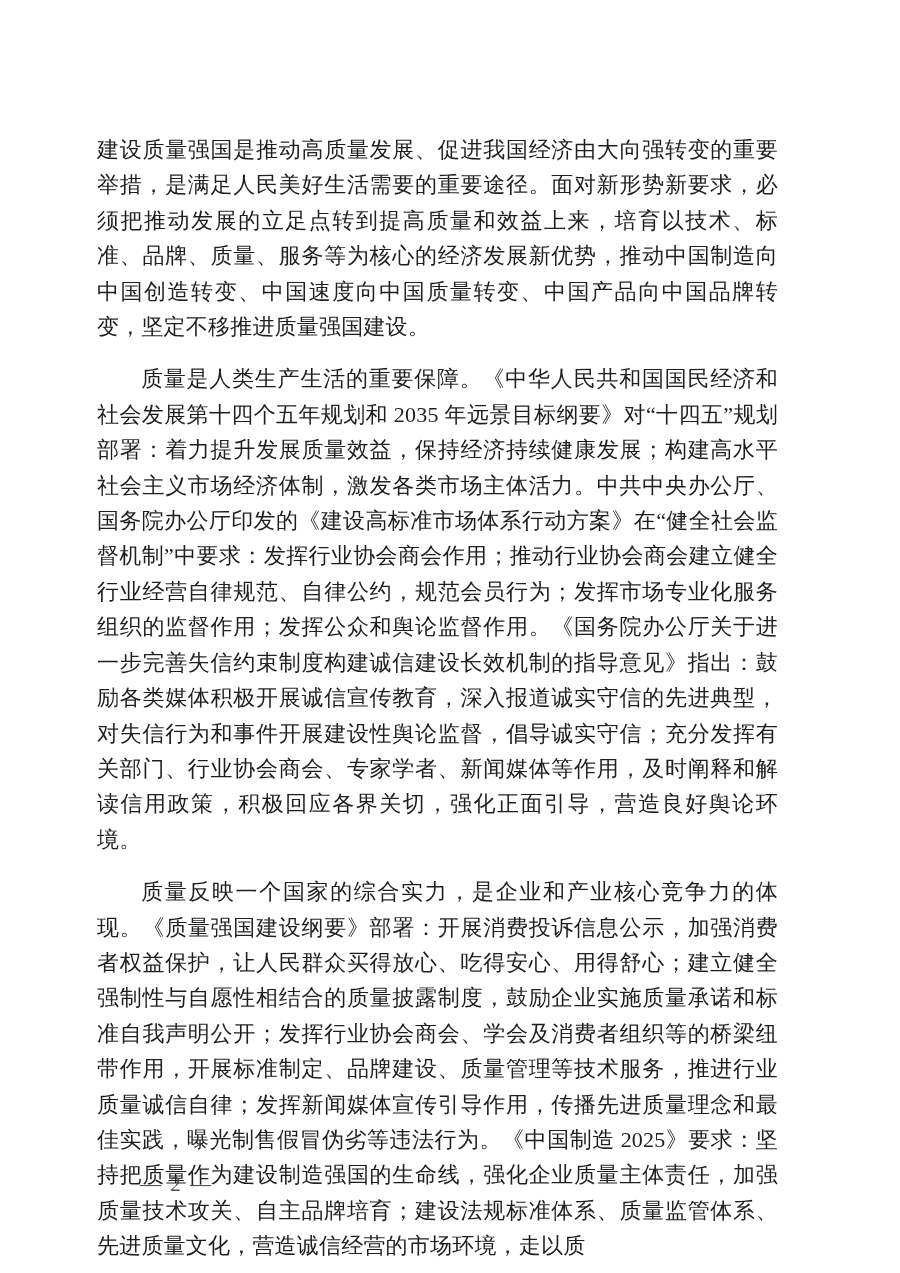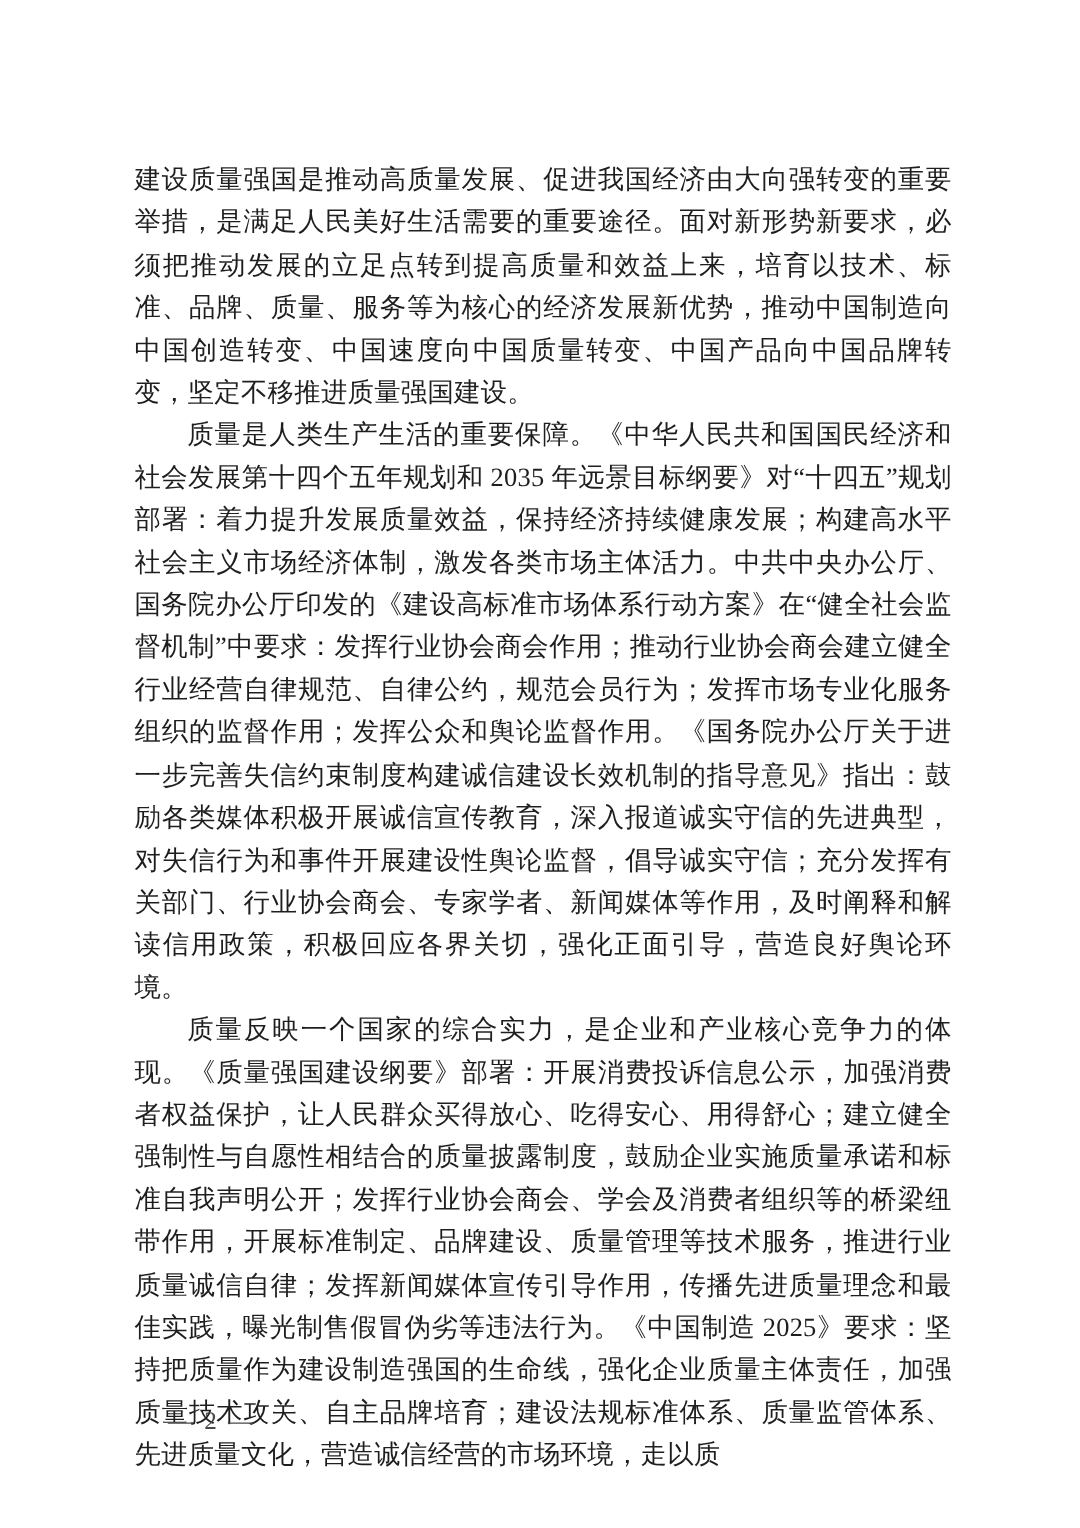--- a/index.html
+++ b/index.html
@@ -10,38 +10,39 @@
   .page {
     position: relative;
     width: 900px;
     height: 1273px;
     background: #ffffff;
     overflow: hidden;
     font-family: "Liberation Serif", "DejaVu Serif", serif;
   }
   .text-block {
     position: absolute;
-    left: 112px;
+    left: 97px;
     top: 132px;
     width: 681px;
   }
   .para {
     margin: 0;
     padding: 0;
     font-size: 22px;
     line-height: 35.4px;
     color: #1e1e1e;
     text-align: justify;
     text-justify: inter-ideograph;
     letter-spacing: 0.2px;
     word-break: break-all;
     -webkit-font-smoothing: antialiased;
   }
   .para.indent {
     text-indent: 2em;
+    margin-top: 17px;
   }
   .page-number {
     position: absolute;
     left: 140px;
     top: 1172px;
     font-size: 21px;
     color: #4a4a4a;
     letter-spacing: 2px;
     font-family: "Liberation Serif", "DejaVu Serif", serif;
   }

